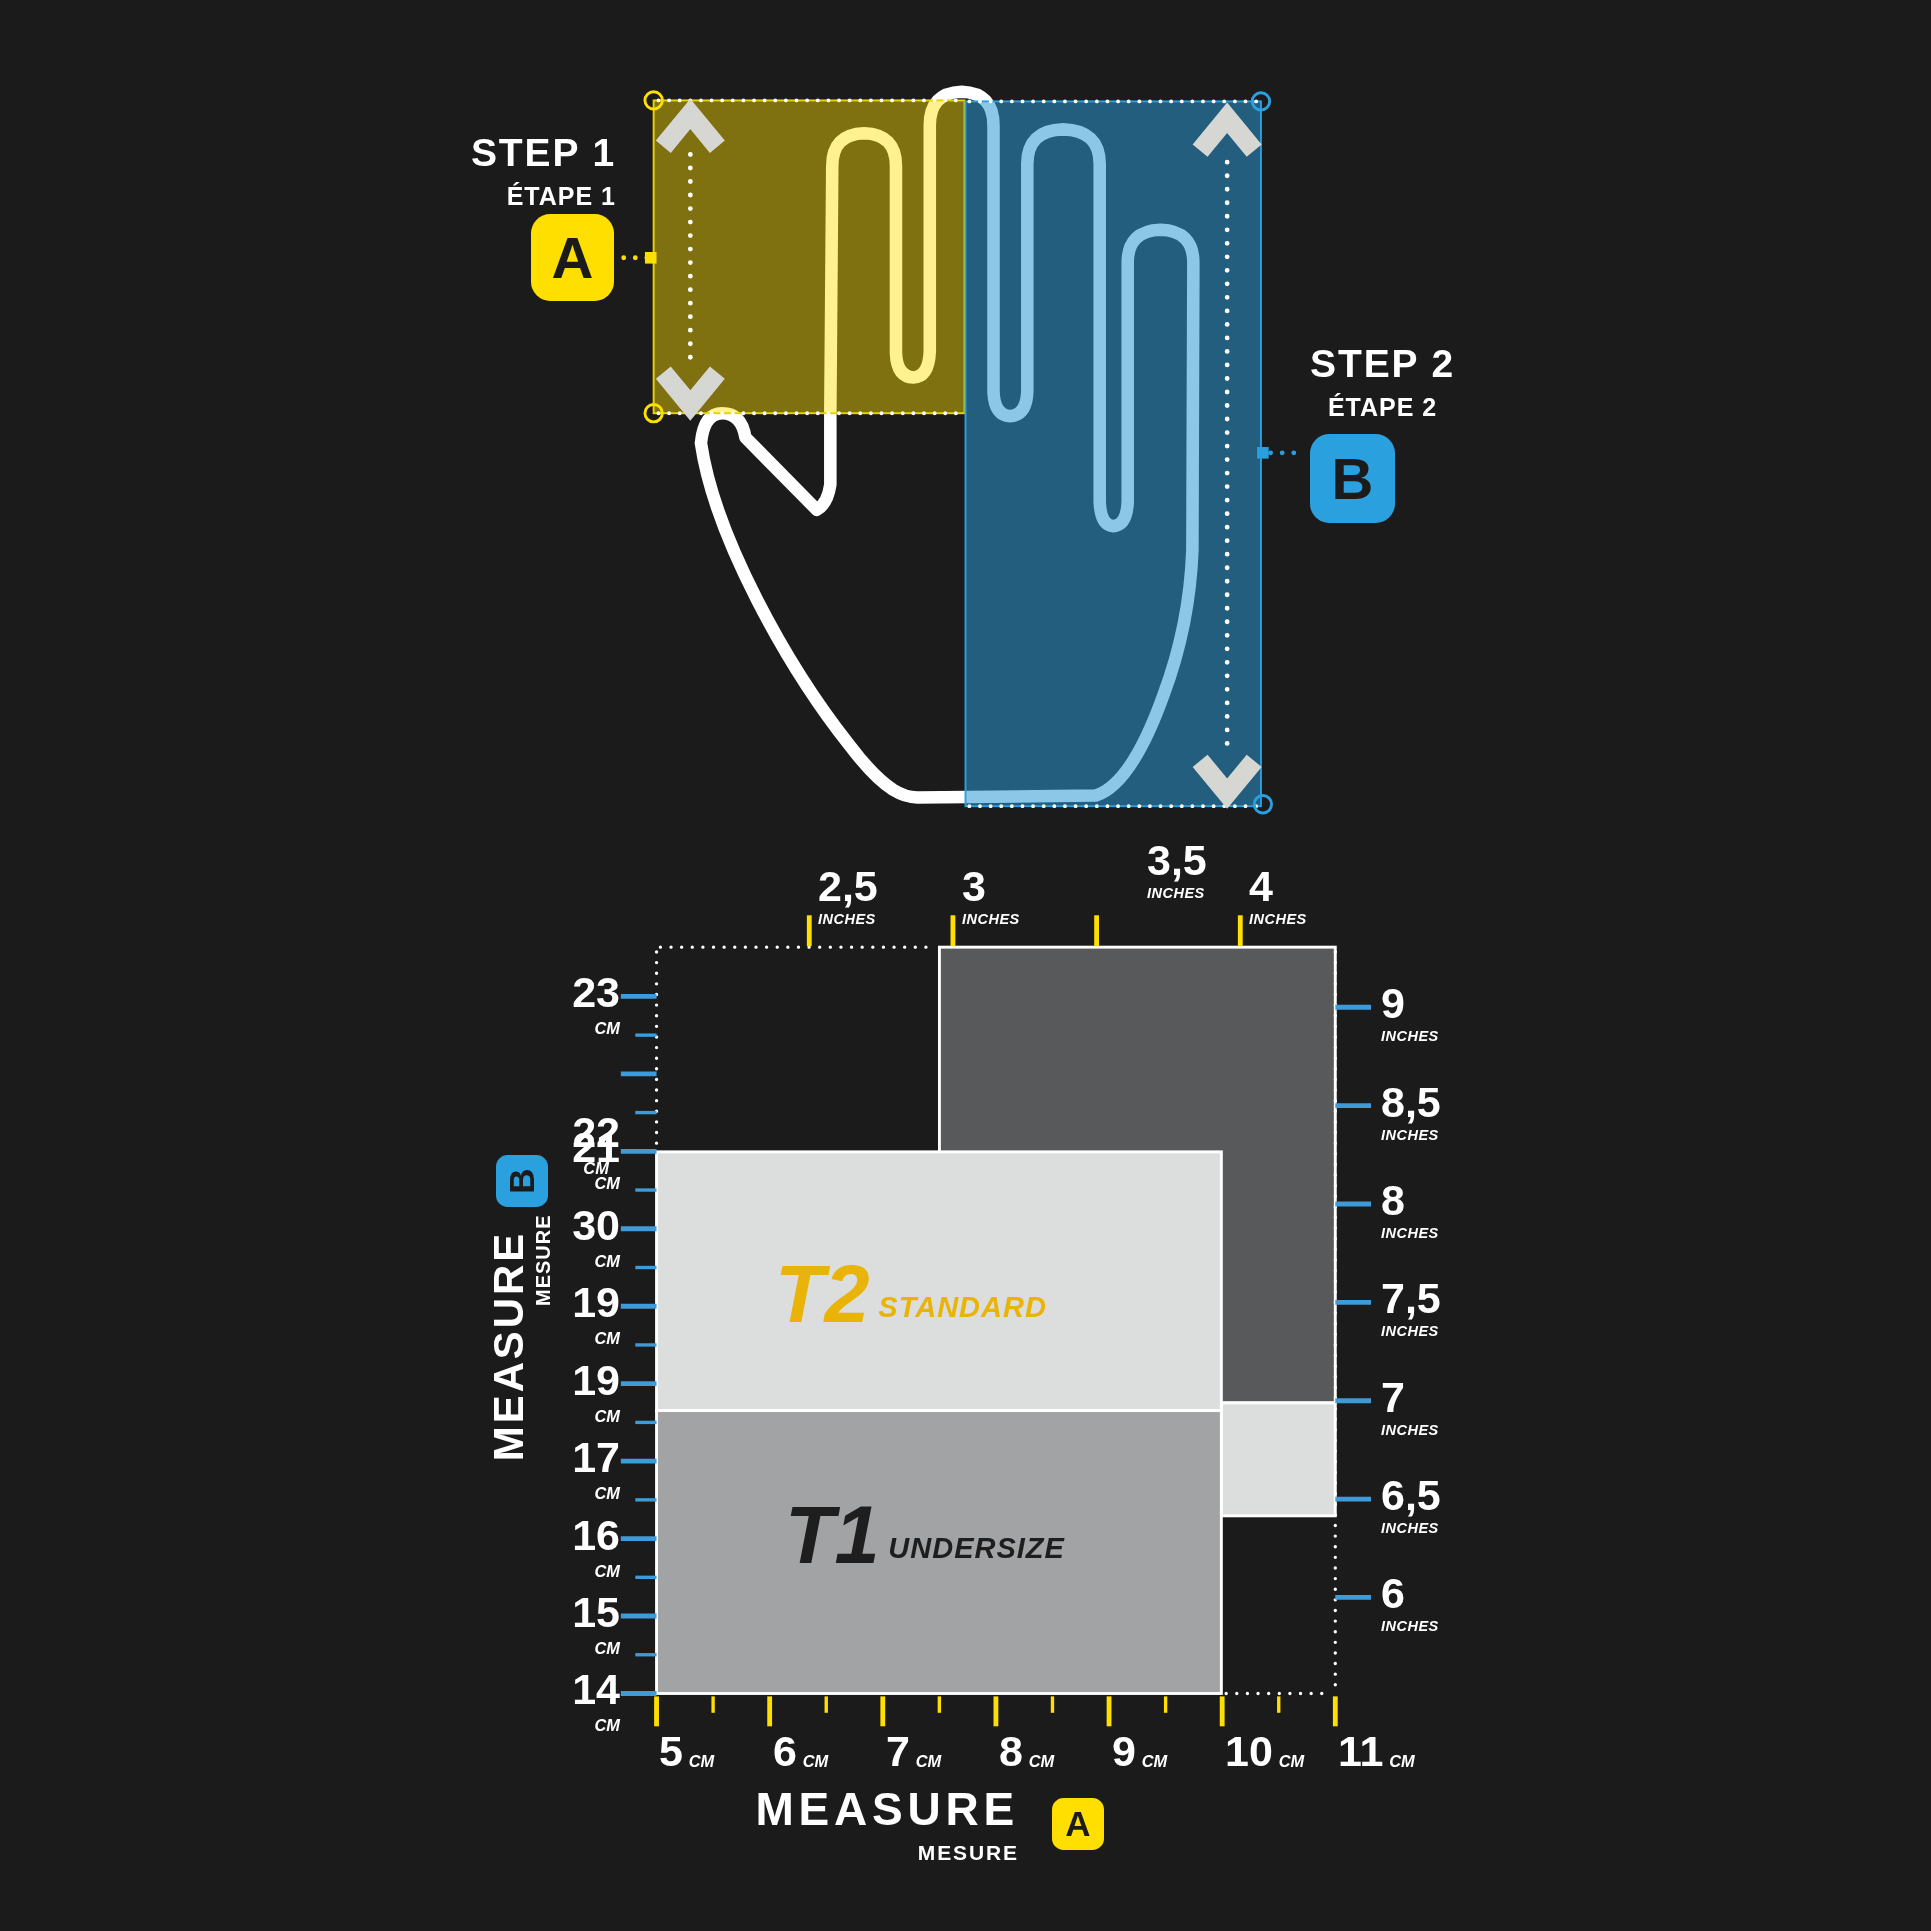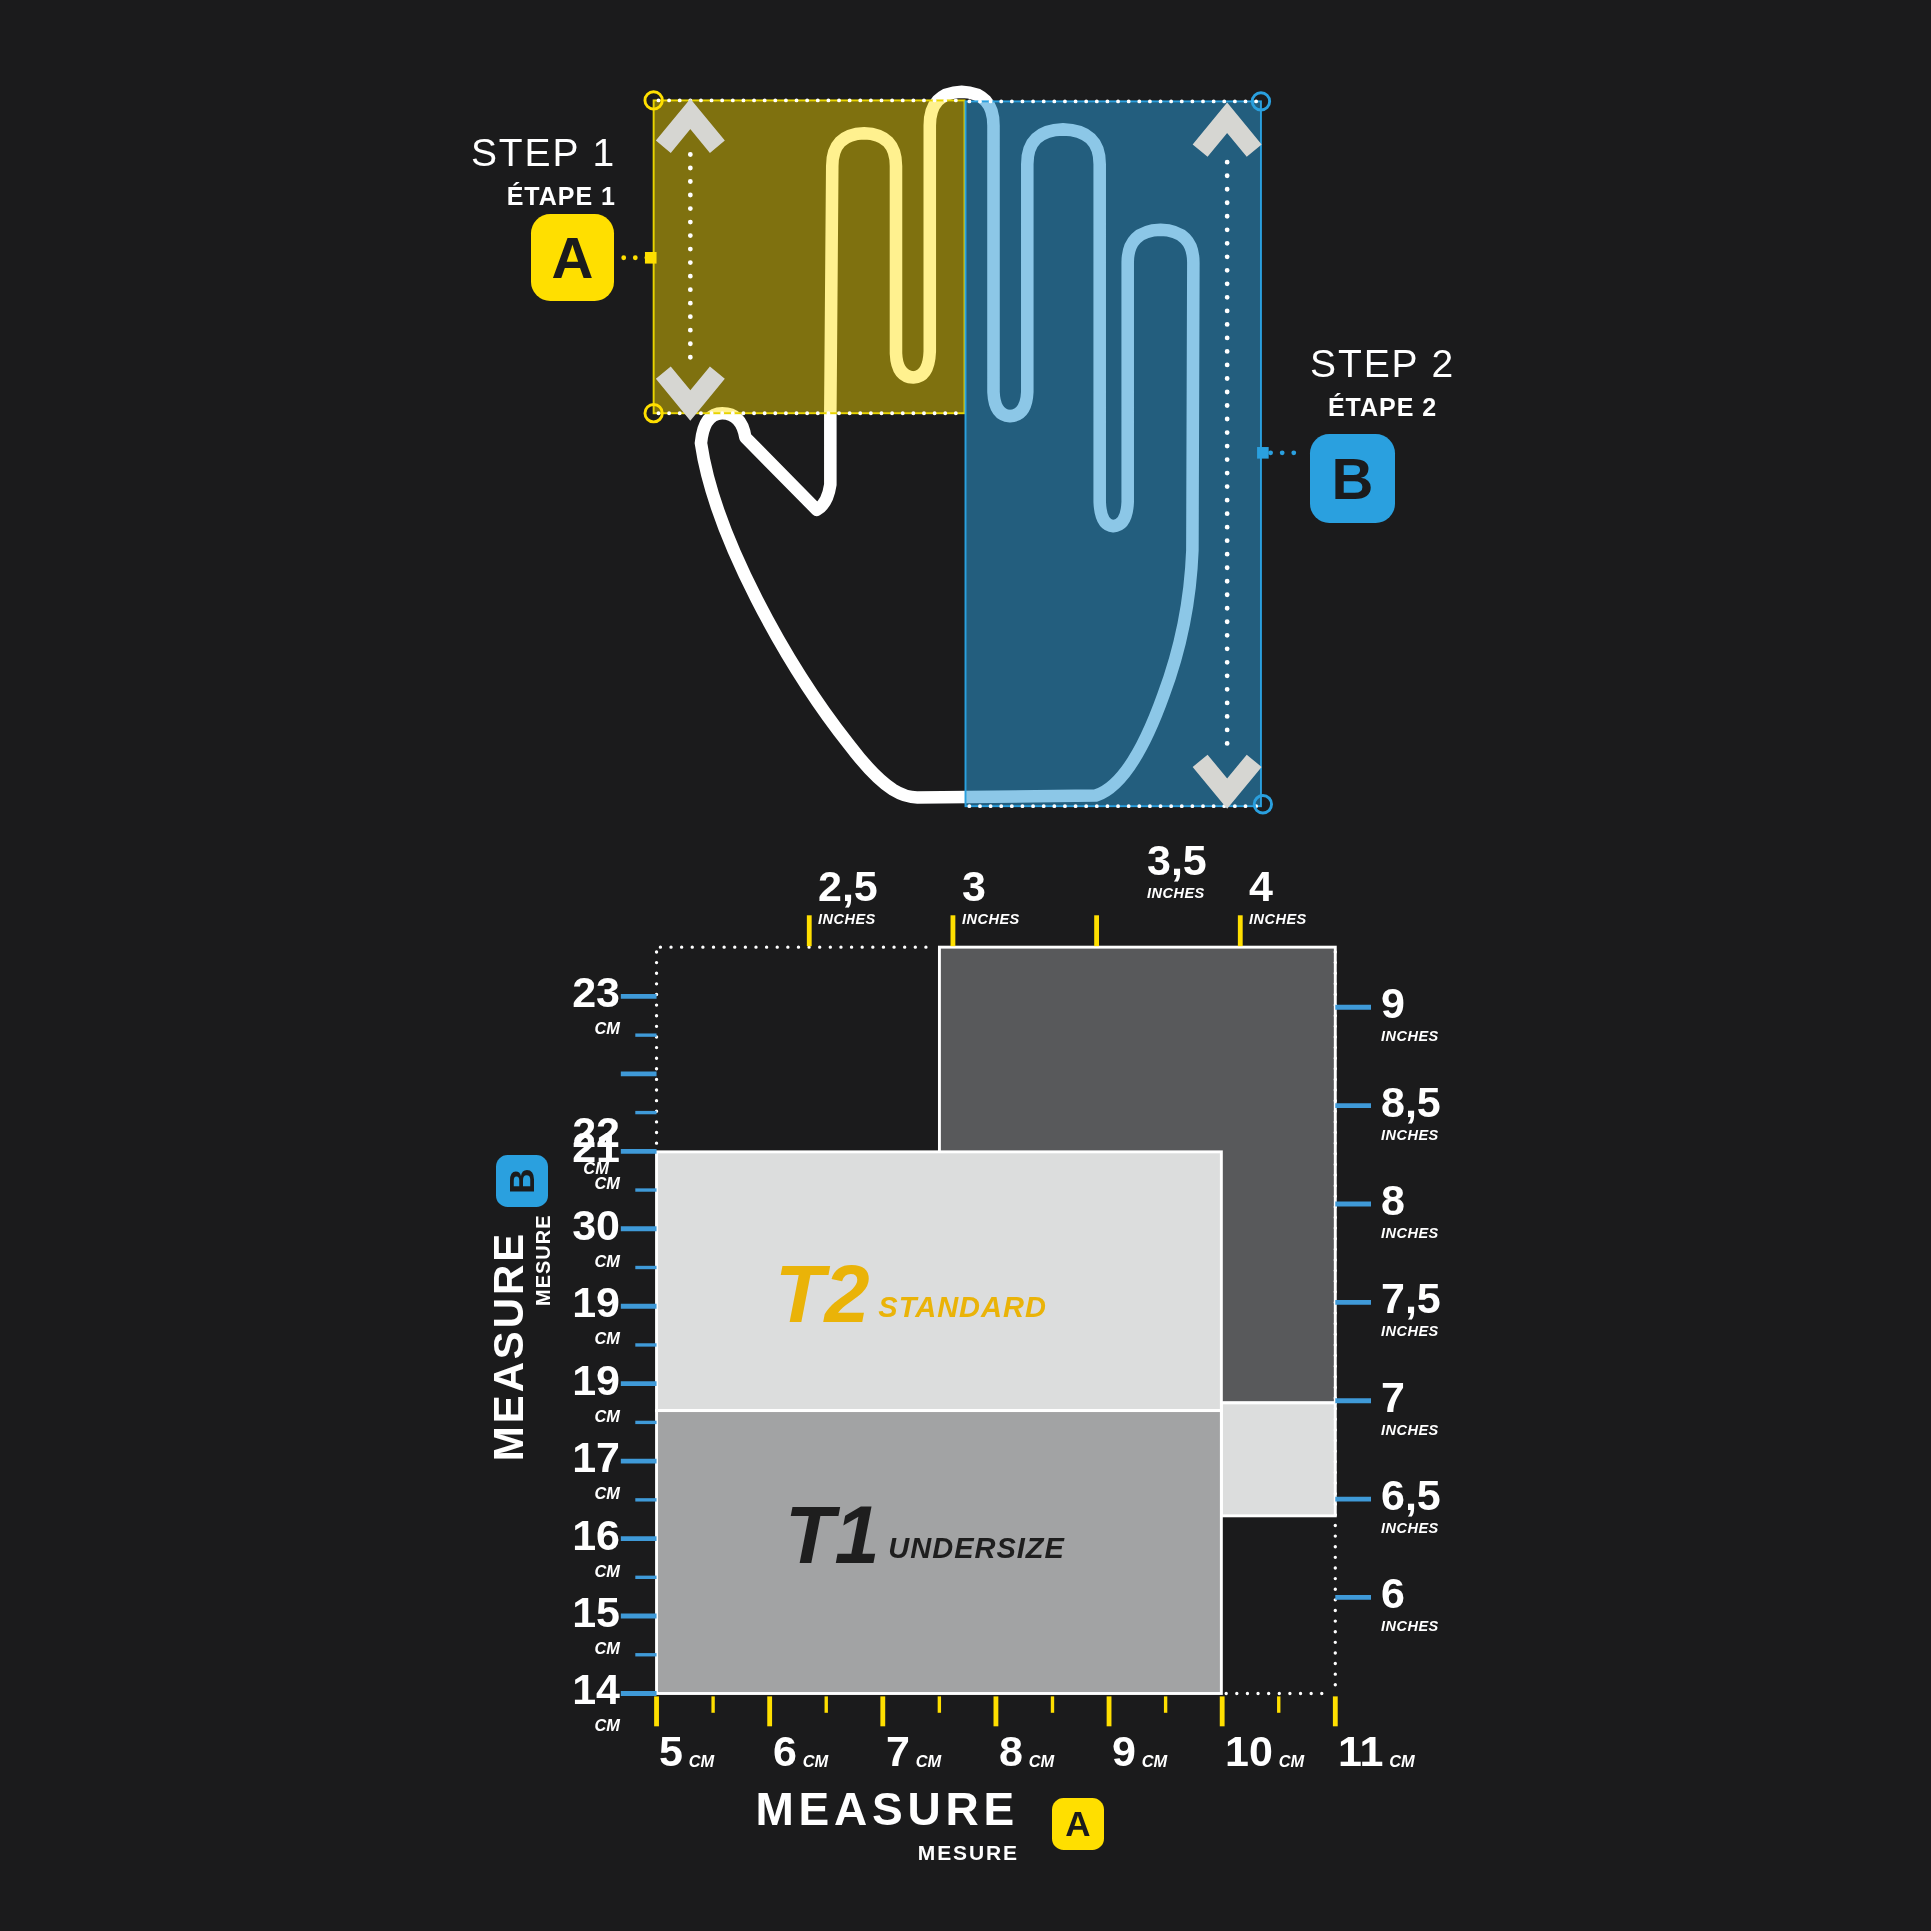--- a/index.html
+++ b/index.html
@@ -2,21 +2,21 @@
 <html><head>
 <meta charset="utf-8">
 <style>
   html,body{margin:0;padding:0;background:#000;}
   .canvas{position:relative;width:1931px;height:1931px;background:#1b1b1c;overflow:hidden;
           font-family:"Liberation Sans",sans-serif;color:#fff;}
   svg.fig{position:absolute;left:0;top:0;width:1931px;height:1931px;}
 
   
   .step-block{position:absolute;line-height:1;}
-  .step-title{font-size:39px;font-weight:400;letter-spacing:1.9px;}
+  .step-title{font-size:39px;font-weight:700;letter-spacing:1.9px;}
   .step-sub{font-size:25px;font-weight:700;letter-spacing:1px;margin-top:11.6px;}
   .step1{right:1315px;top:133px;text-align:right;}
   .step2{left:1310px;top:344px;text-align:center;}
   .badge{position:absolute;display:flex;align-items:center;justify-content:center;
          color:#1b1b1c;font-weight:800;}
   .badge-a1{left:531px;top:214px;width:83px;height:87px;border-radius:19.3px;background:#ffdf00;font-size:58px;}
   .badge-b1{left:1310px;top:434px;width:85px;height:89px;border-radius:19.3px;background:#2aa0df;font-size:58px;}
 
   
   .size-label{position:absolute;display:flex;align-items:flex-end;transform:translate(-50%,-50%);

